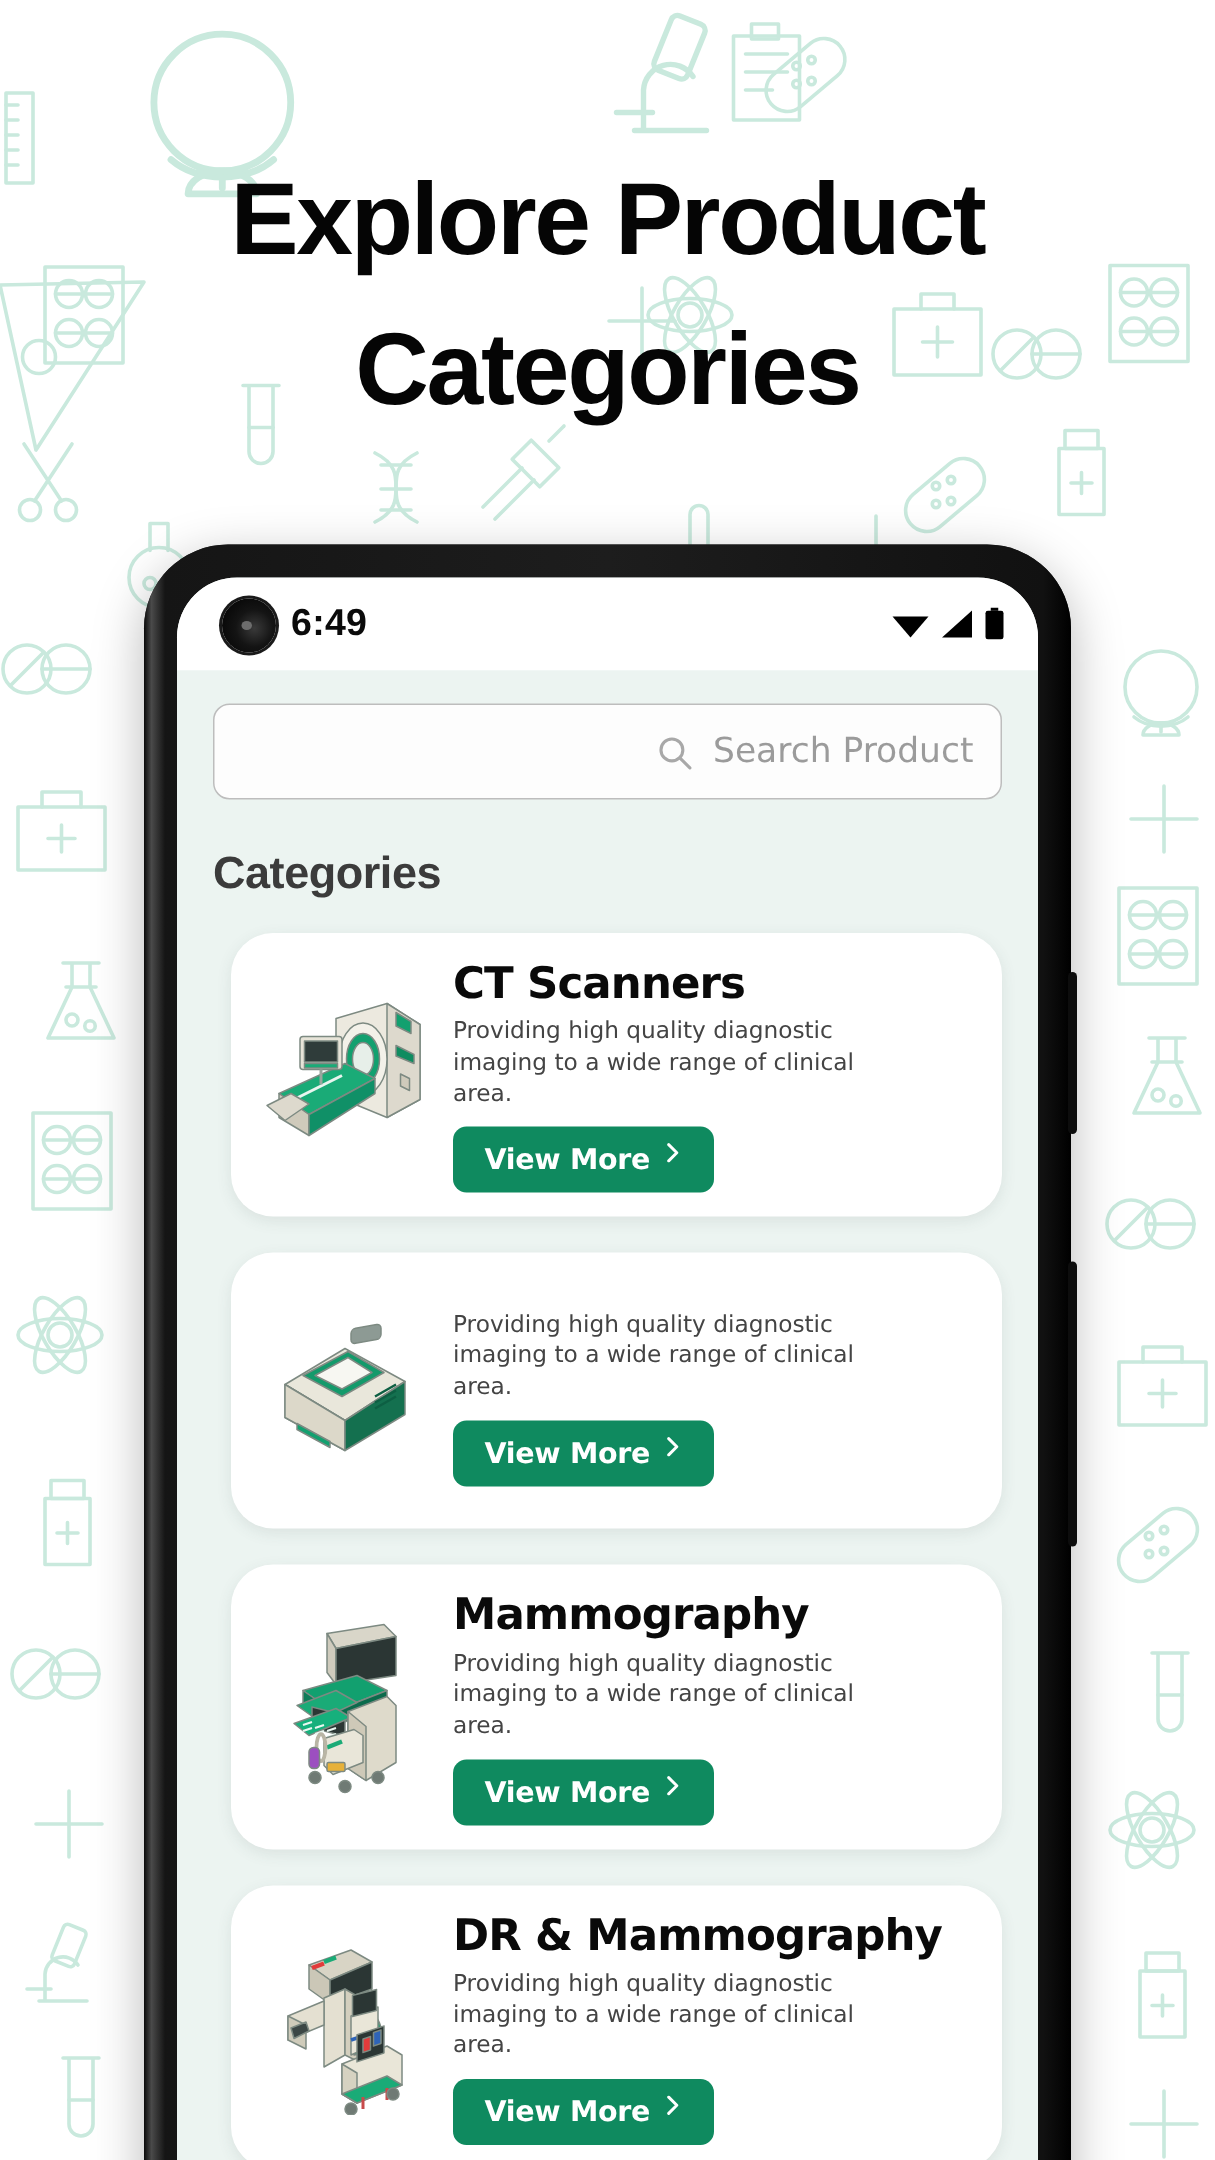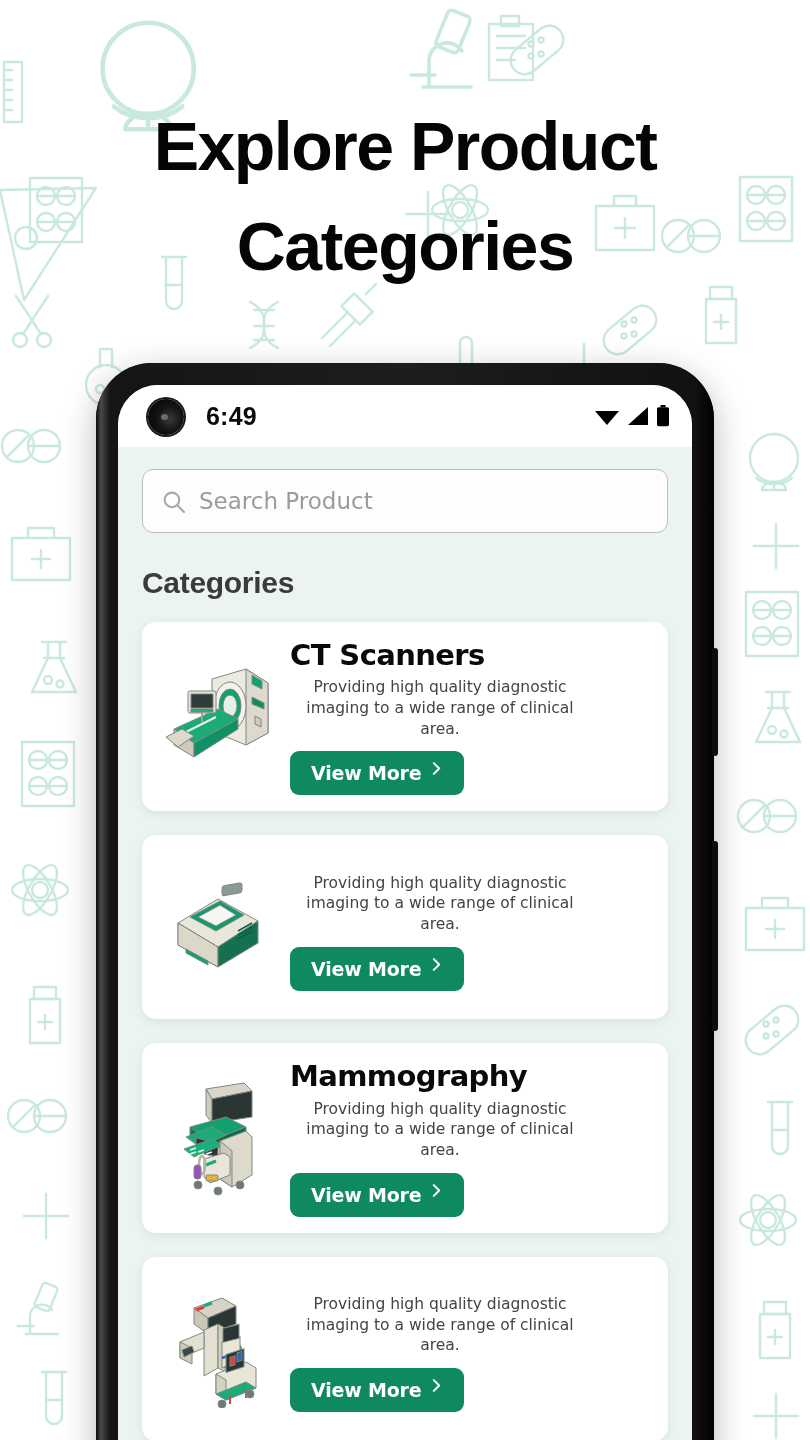--- a/index.html
+++ b/index.html
@@ -76,21 +76,21 @@
     position:absolute;left:30px;top:14px;
     width:36px;height:36px;border-radius:50%;
     background:radial-gradient(circle at 60% 55%, #3a3a3a 0%, #141414 42%, #000 100%);
     box-shadow:0 0 0 2px #1a1a1a;
   }
   .camera-hole::after{
     content:"";position:absolute;left:13px;top:15px;width:7px;height:6px;
     border-radius:50%;background:#6d6d6d;
   }
   .status-time{
-    position:absolute;left:88px;top:50%;transform:translateY(-50%);
+    position:absolute;left:76px;top:50%;transform:translateY(-50%);
     font-size:25px;font-weight:bold;color:#0b0b0b;letter-spacing:.2px;
   }
   .status-icons{
     position:absolute;right:22px;top:50%;transform:translateY(-50%);
     display:flex;align-items:center;gap:6px;
   }
 
   
   .screen-body{
     position:absolute;left:0;right:0;top:62px;bottom:0;
@@ -101,60 +101,61 @@
 
   .searchbar{
     margin-top:22px;
     height:62px;
     background:#fdfdfd;
     border:1.6px solid #bdbdbd;
     border-radius:11px;
     display:flex;align-items:center;
     padding:0 18px;
     gap:13px;
+    justify-content:flex-end;
   }
   .search-placeholder{
     font-size:23px;color:#9b9b9b;font-family:"DejaVu Sans", sans-serif;
   }
 
   .section-title{
     margin-top:33px;
     font-size:30px;font-weight:bold;color:#3b3b3b;letter-spacing:-.3px;
   }
 
   .card-list{margin-top:22px;}
 
   .card{
     background:#ffffff;
-    border-radius:14px;
+    border-radius:28px;
     box-shadow:0 3px 10px rgba(60,80,75,.10);
     padding:16px 16px;
     margin-bottom:24px;
     display:flex;
     align-items:center;
     gap:10px;
     min-height:152px;
+    margin-left:12px;
   }
   .card-thumb{
     flex:0 0 122px;
     height:122px;
     display:flex;align-items:center;justify-content:center;
   }
   .card-main{flex:1;min-width:0;padding-top:2px;}
   .card-title{
     font-size:29px;font-weight:bold;color:#0a0a0a;letter-spacing:-.6px;
     font-family:"DejaVu Sans", sans-serif;
     line-height:1.05;
   }
   .card-desc{
     margin-top:7px;
     font-size:15.5px;line-height:1.33;color:#444;
     font-family:"DejaVu Sans", sans-serif;
     max-width:300px;
-    text-align:center;
   }
   .view-more{
     margin-top:12px;
     display:inline-flex;align-items:flex-start;gap:9px;
     background:#0f8a5f;
     color:#ffffff;
     border:none;
     border-radius:9px;
     padding:11px 21px;
     font-size:19px;font-weight:bold;
@@ -508,20 +509,21 @@
                 <rect x="70" y="90" width="5" height="9" fill="#e23b3b" transform="skewY(-18)"></rect>
                 <rect x="77" y="88" width="5" height="9" fill="#2e64b8" transform="skewY(-18)"></rect>
                 <path d="M56 104 L86 92 L96 98 L66 110 Z" fill="#1aab77"></path>
                 <path d="M70 106 L70 114 M86 100 L86 108" stroke="#c84b4b" stroke-width="2"></path>
                 <circle cx="62" cy="114" r="4" fill="#6f7a74"></circle>
                 <circle cx="90" cy="104" r="4" fill="#6f7a74"></circle>
               </g>
             </svg>
           </div>
           <div class="card-main">
+            <div class="card-title">DR &amp; Mammography</div>
             <div class="card-desc">Providing high quality diagnostic imaging to a wide range of clinical area.</div>
             <button class="view-more">
               <span>View More</span>
               <svg class="chev" viewBox="0 0 12 12">
                 <path d="M3.5 1 L8.5 6 L3.5 11" fill="none" stroke="#fff" stroke-width="1.8" stroke-linecap="round" stroke-linejoin="round"></path>
               </svg>
             </button>
           </div>
         </div>
 

